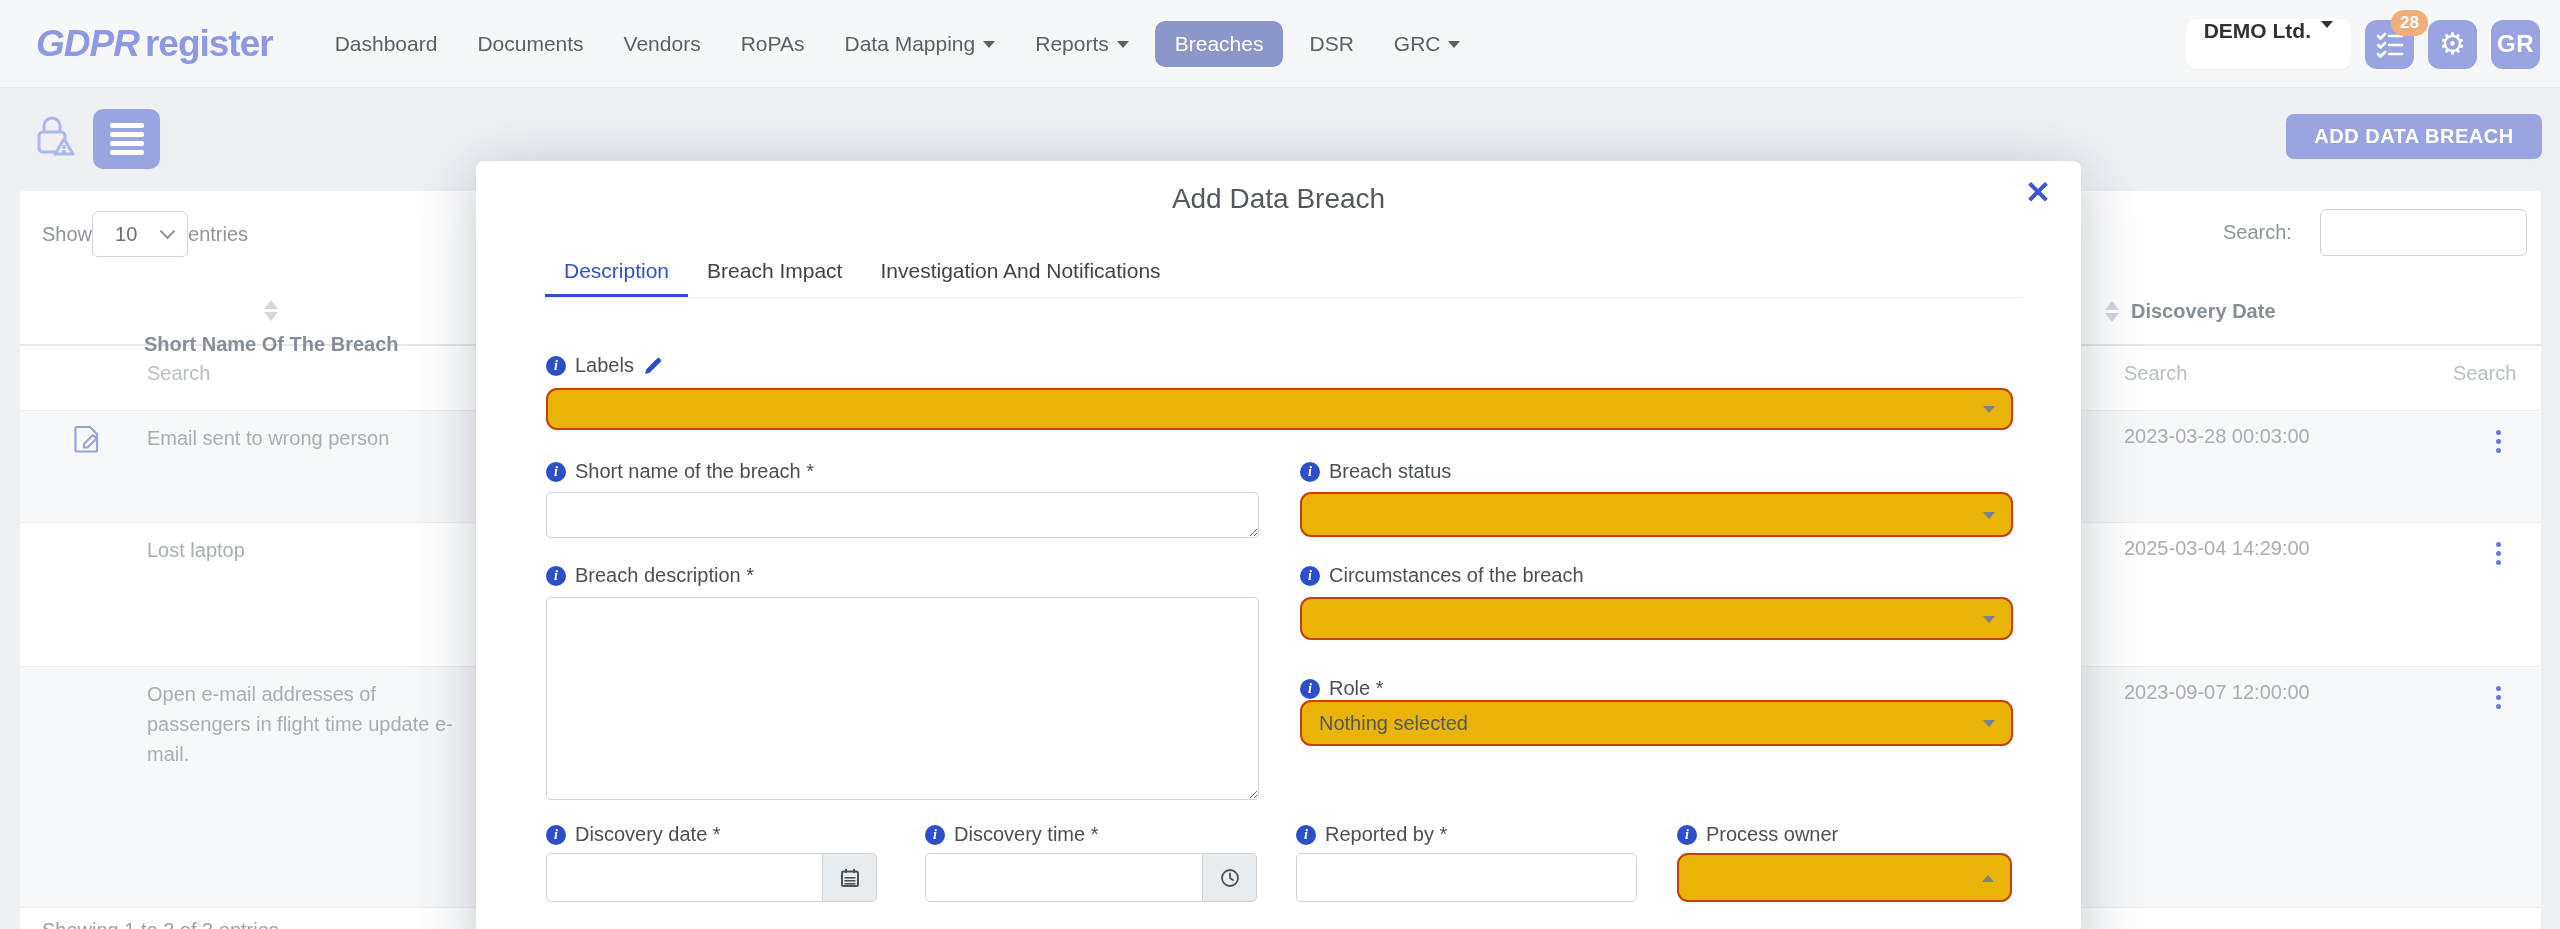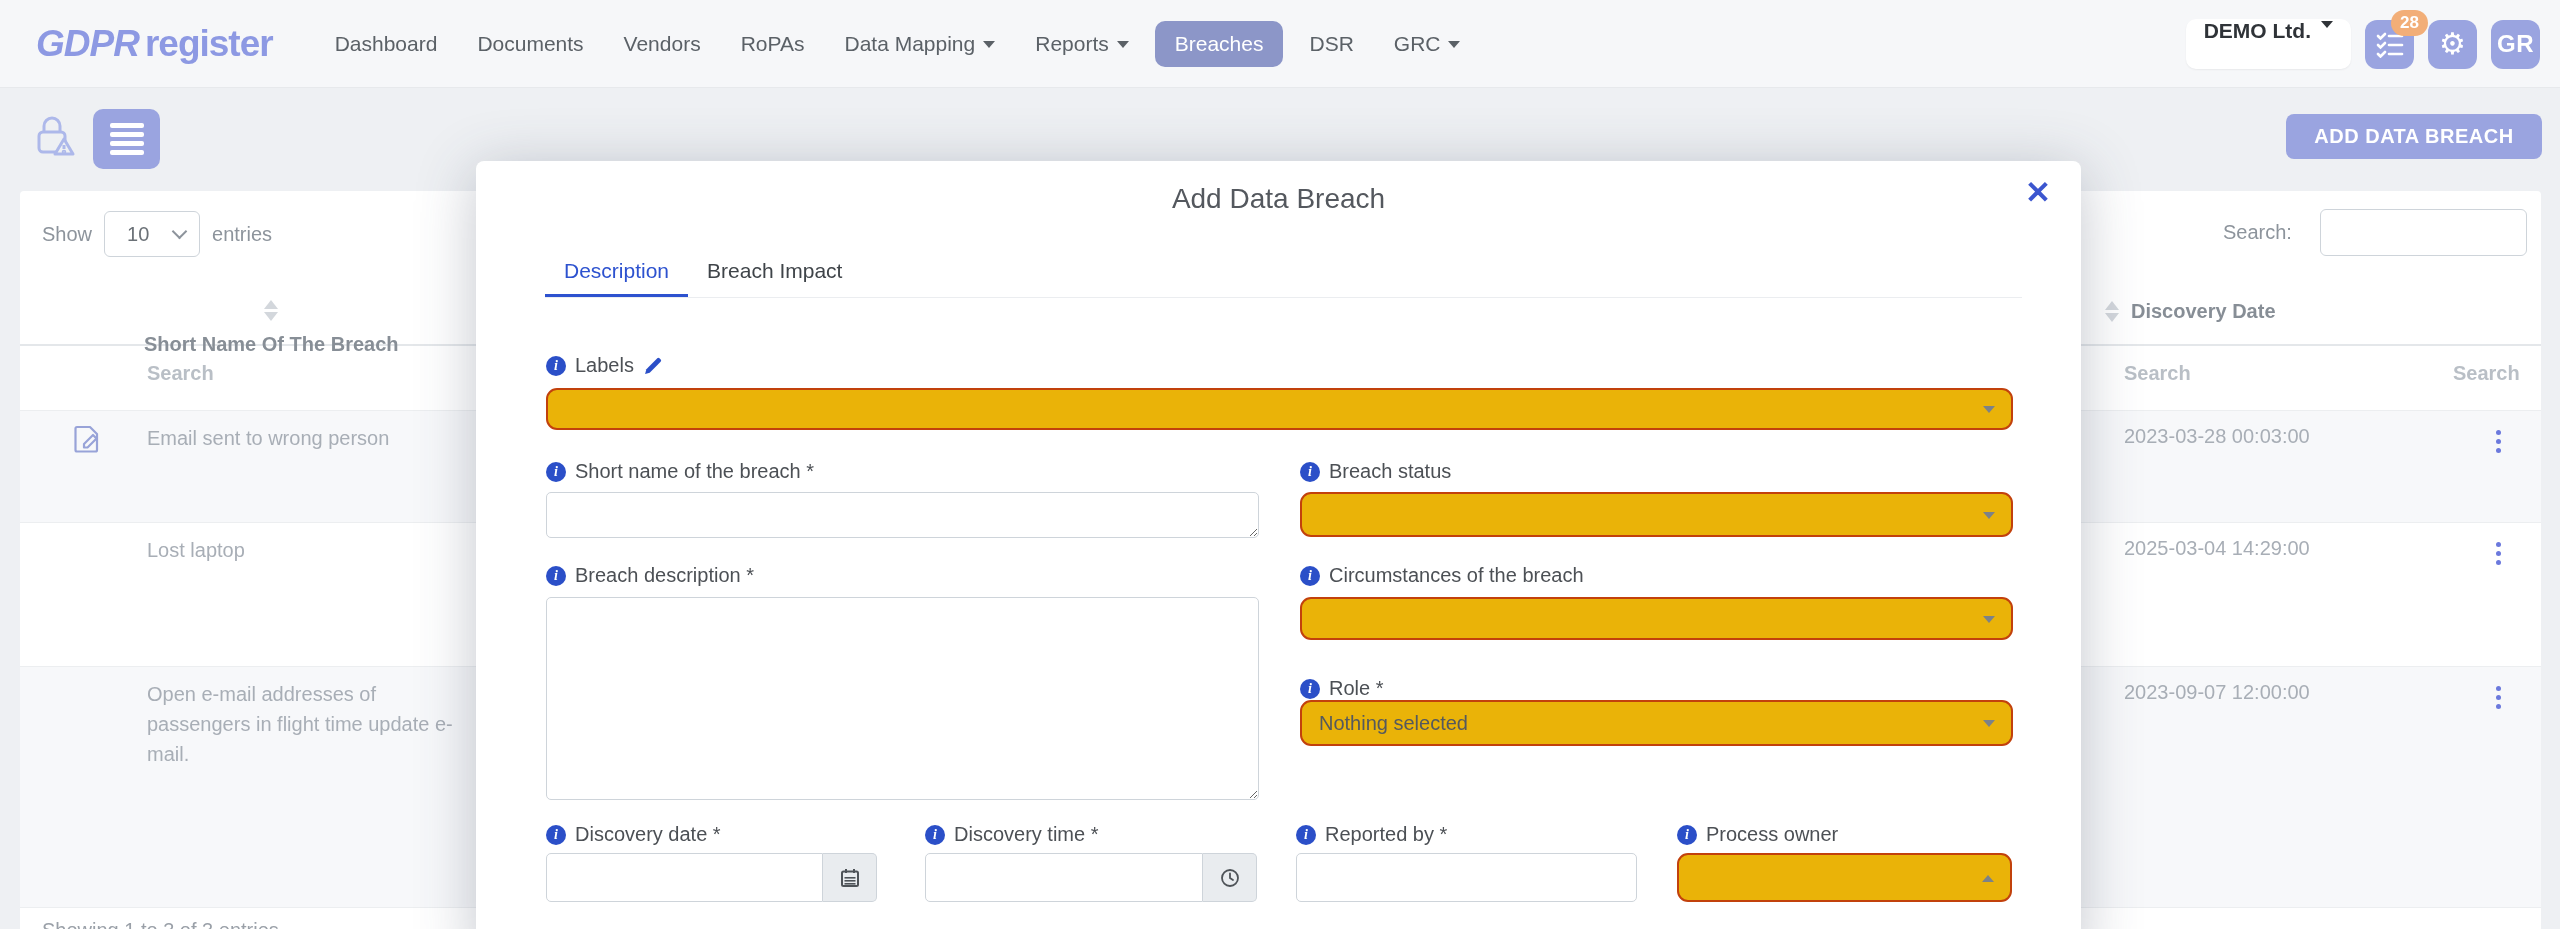--- a/index.html
+++ b/index.html
@@ -30,37 +30,37 @@
   
   .lock-icon { position: absolute; left: 28px; top: 110px; }
   .list-btn { position: absolute; left: 93px; top: 109px; width: 67px; height: 60px; background: #9aa4e0; border-radius: 10px;
     display: flex; flex-direction: column; align-items: center; justify-content: center; gap: 4px; cursor: pointer; }
   .list-btn span { display: block; width: 34px; height: 5px; background: #fff; border-radius: 2px; }
   .add-btn { position: absolute; left: 2286px; top: 114px; width: 256px; height: 45px; background: #9aa4e0; border: none;
     color: #fff; font-family: "Liberation Sans", sans-serif; font-size: 20px; font-weight: bold; letter-spacing: .5px; border-radius: 8px; cursor: pointer; }
 
   
   .card { position: absolute; left: 20px; top: 191px; width: 2521px; height: 760px; background: #fff; border-radius: 4px; }
-  .show-group { position: absolute; left: 22px; top: 20px; display: flex; align-items: center; gap: 12px; font-size: 20px; color: #8d949c; }
+  .show-group { position: absolute; left: 22px; top: 20px; display: flex; align-items: center; font-size: 20px; color: #8d949c; }
   .page-size { width: 96px; height: 46px; border: 1px solid #ced4da; border-radius: 6px; display: flex; align-items: center;
     padding: 0 14px 0 22px; justify-content: space-between; color: #6b7177; cursor: pointer; background: #fff; }
   .chev { width: 11px; height: 11px; border-right: 2px solid #8d949c; border-bottom: 2px solid #8d949c; transform: rotate(45deg); margin-top: -6px; }
   .search-group { position: absolute; left: 2203px; top: 18px; display: flex; align-items: center; gap: 28px; font-size: 20px; color: #8d949c; }
   .search-group input { width: 207px; height: 47px; border: 1px solid #ced4da; border-radius: 6px; font-size: 19px; padding: 0 12px; outline: none; color: #4c5055; }
 
   .thead { position: absolute; top: 99px; left: 0; width: 100%; height: 56px; border-bottom: 2px solid #e4e7ea; }
   .th { position: absolute; display: flex; align-items: center; gap: 12px; font-size: 20px; font-weight: bold; color: #878e96; top: 10px; cursor: pointer; }
   .th-name { left: 124px; flex-direction: column; } .th-date { left: 2085px; }
   .sort { display: flex; flex-direction: column; gap: 3px; }
   .sort i { width: 0; height: 0; border-left: 7px solid transparent; border-right: 7px solid transparent; display: block; }
   .sort .up { border-bottom: 9px solid #d3d7dc; }
   .sort .dn { border-top: 9px solid #d3d7dc; }
 
   .search-row { position: absolute; top: 157px; left: 0; width: 100%; height: 63px; border-bottom: 1px solid #eceef0; }
-  .col-search { position: absolute; top: 14px; border: none; background: transparent; font-size: 20px; color: #4c5055; outline: none; width: 180px; font-family: "Liberation Sans", sans-serif; font-weight: bold; }
+  .col-search { position: absolute; top: 14px; border: none; background: transparent; font-size: 20px; color: #4c5055; outline: none; width: 180px; font-family: "Liberation Sans", sans-serif; }
   .col-search::placeholder { color: #b9bfc6; opacity: 1; }
   .cs-name { left: 127px; } .cs-date { left: 2104px; } .cs-actions { left: 2433px; width: 90px; }
 
   .trow { position: absolute; left: 0; width: 100%; border-bottom: 1px solid #eceef0; }
   .trow.striped { background: #f7f8fa; }
   .row-1 { top: 220px; height: 112px; } .row-2 { top: 332px; height: 144px; } .row-3 { top: 476px; height: 241px; }
   .cell-icon { position: absolute; left: 53px; top: 13px; }
   .cell-name { position: absolute; left: 127px; top: 12px; width: 312px; font-size: 20px; line-height: 30px; color: #a8aeb6; }
   .cell-date { position: absolute; left: 2104px; top: 14px; font-size: 20px; color: #a8aeb6; }
   .cell-menu { position: absolute; left: 2470px; top: 13px; display: flex; flex-direction: column; gap: 4px; padding: 6px; cursor: pointer; }
@@ -273,20 +273,21 @@
   <div class="tfoot-text">Showing 1 to 3 of 3 entries</div>
 </div>
 
 <div class="modal">
   <div class="modal-close">✕</div>
   <div class="modal-title">Add Data Breach</div>
 
   <div class="tabs">
     <div class="tab active">Description</div>
     <div class="tab">Breach Impact</div>
+    <div class="tab">Investigation And Notifications</div>
   </div>
 
   <div class="flabel lb-labels">
     <span class="info-i">i</span>
     <span>Labels</span>
     <svg width="21" height="21" viewBox="0 0 20 20">
       <path d="M2 18l1.2-4.4L13.6 3.2a1.5 1.5 0 0 1 2.1 0l1.1 1.1a1.5 1.5 0 0 1 0 2.1L6.4 16.8 2 18z" fill="#2b4fc8"></path>
     </svg>
   </div>
   <div class="sel sel-labels">

